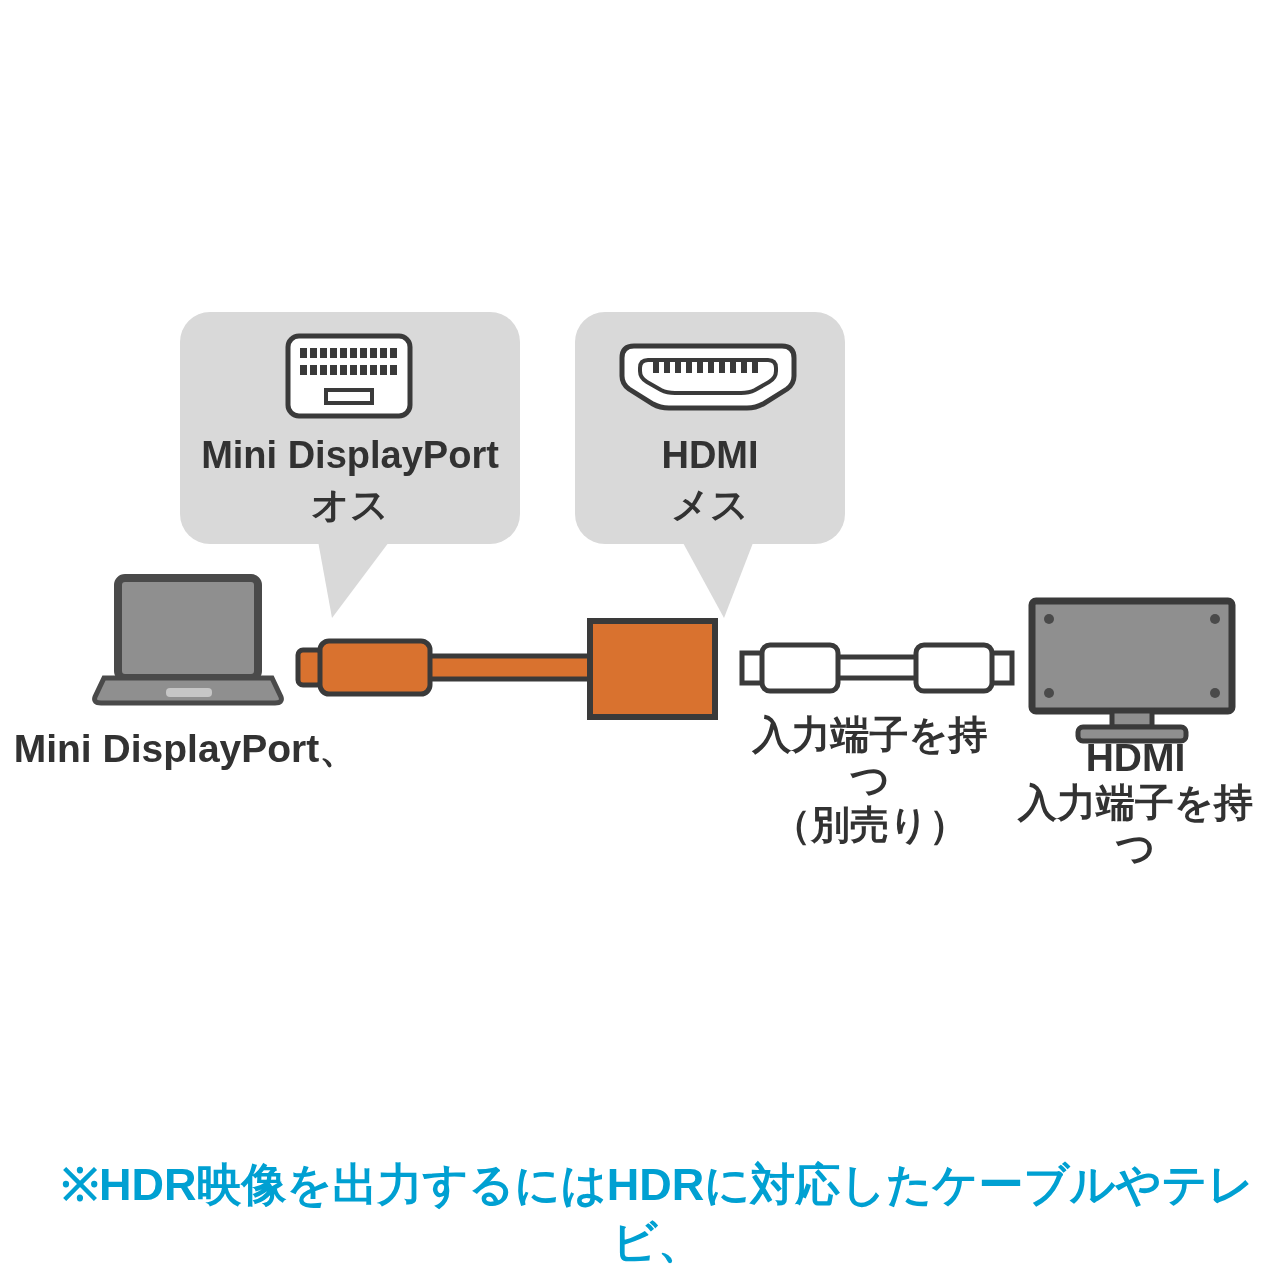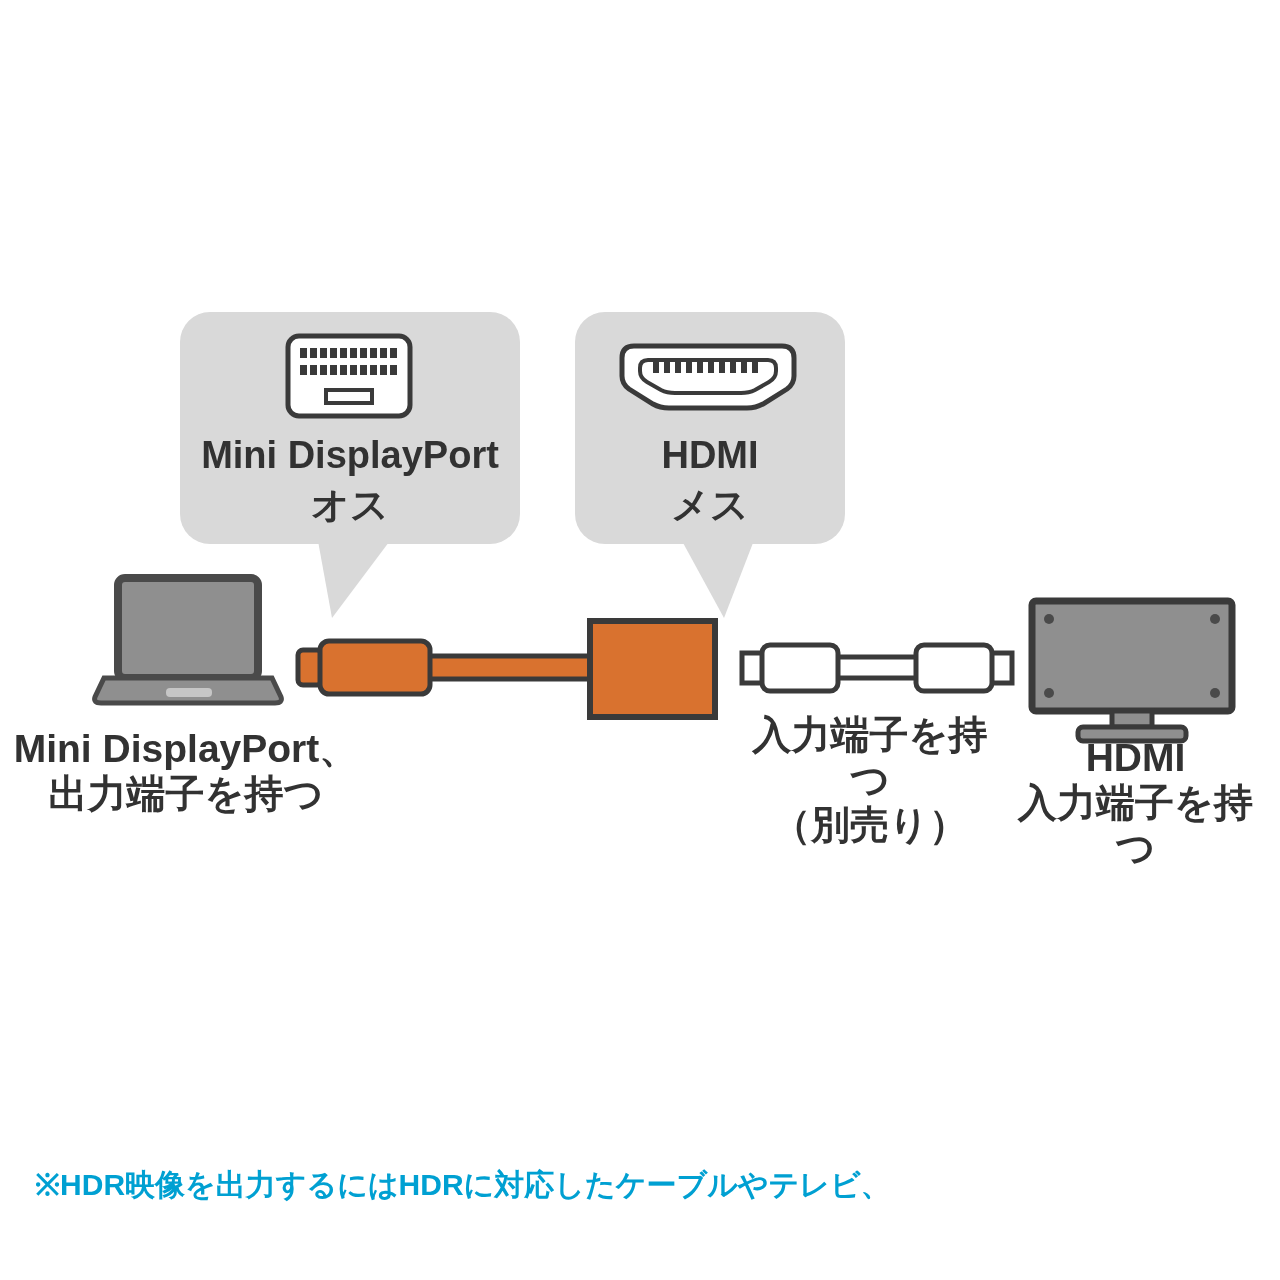--- a/index.html
+++ b/index.html
@@ -6,21 +6,21 @@
   .canvas{
     position:relative;width:1280px;height:1280px;background:#ffffff;
     font-family:"Liberation Sans", sans-serif;overflow:hidden;
   }
   .canvas svg{position:absolute;left:0;top:0;}
   .txt{position:absolute;font-weight:700;color:#323232;text-align:center;}
   .bubble-label{font-size:38px;line-height:50px;}
   .device-label{font-size:39px;line-height:45px;}
   .note{
     position:absolute;left:35px;top:1156px;font-weight:700;
-    color:#00a0d2;font-size:30px;line-height:57px;text-align:center;
+    color:#00a0d2;font-size:45px;line-height:57px;text-align:center;
   }
   .note .indent{padding-left:53px;}
 </style>
 </head>
 <body>
 
 <div class="canvas">
 
   <svg width="1280" height="1280" viewBox="0 0 1280 1280">
 
@@ -115,21 +115,20 @@
     <div>オス</div>
   </div>
 
   <div class="txt bubble-label" style="left:575px;top:430px;width:270px;">
     <div>HDMI</div>
     <div>メス</div>
   </div>
 
   <div class="txt device-label" style="left:10px;top:726px;width:352px;">
     <div>Mini DisplayPort、</div>
-    <div>出力端子を持つ</div>
   </div>
 
   <div class="txt device-label" style="left:745px;top:712px;width:250px;">
     <div>入力端子を持つ</div>
     <div>（別売り）</div>
   </div>
 
   <div class="txt device-label" style="left:1013px;top:735px;width:245px;">
     <div>HDMI</div>
     <div>入力端子を持つ</div>

